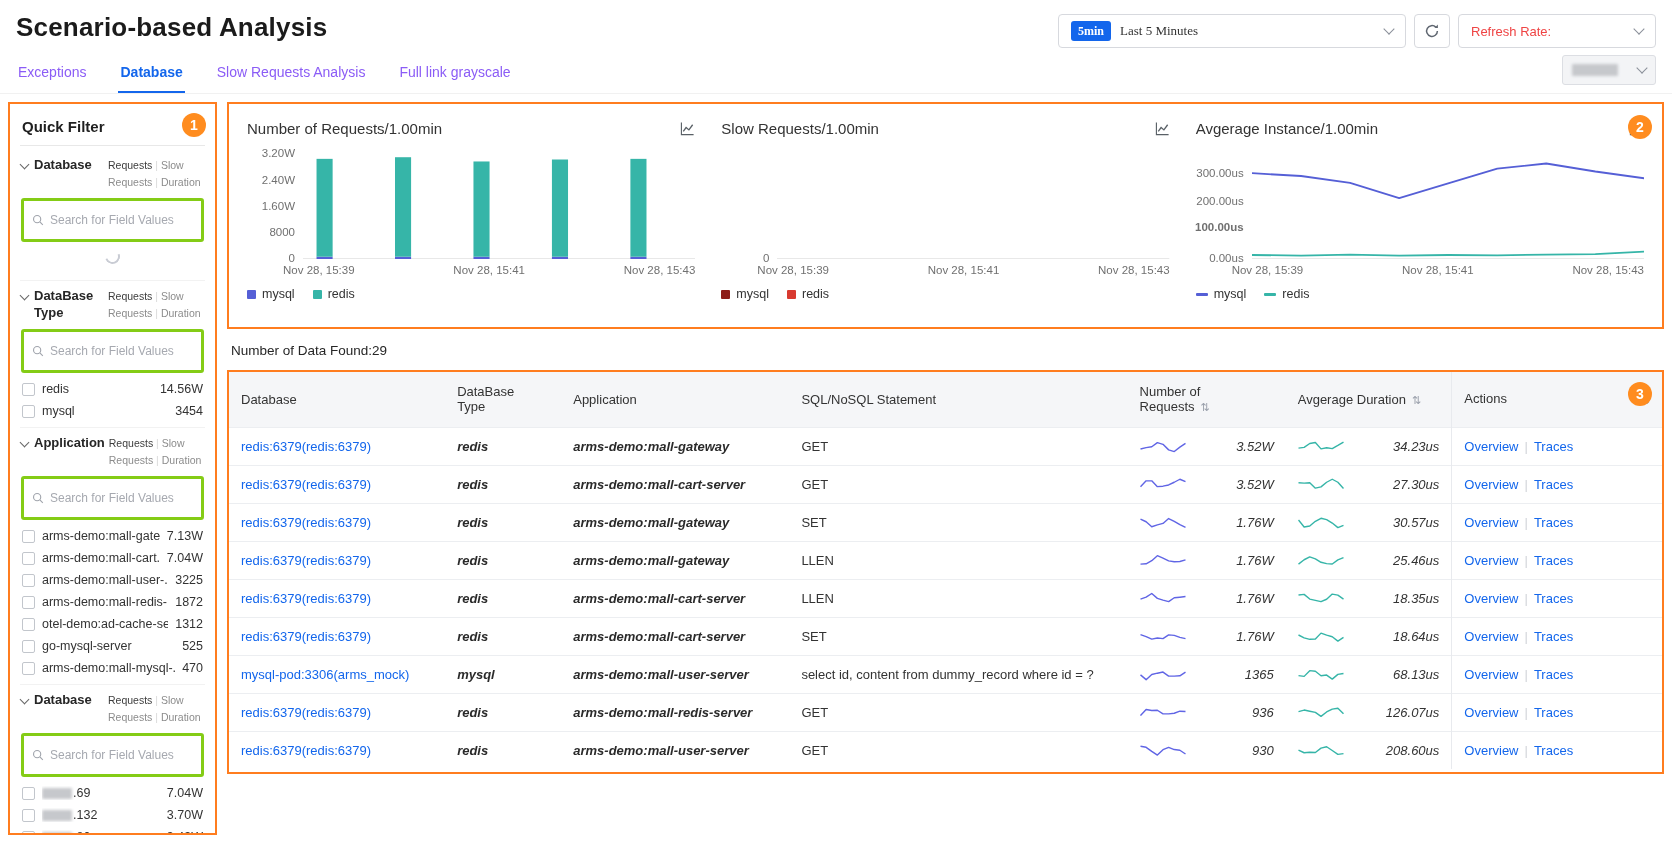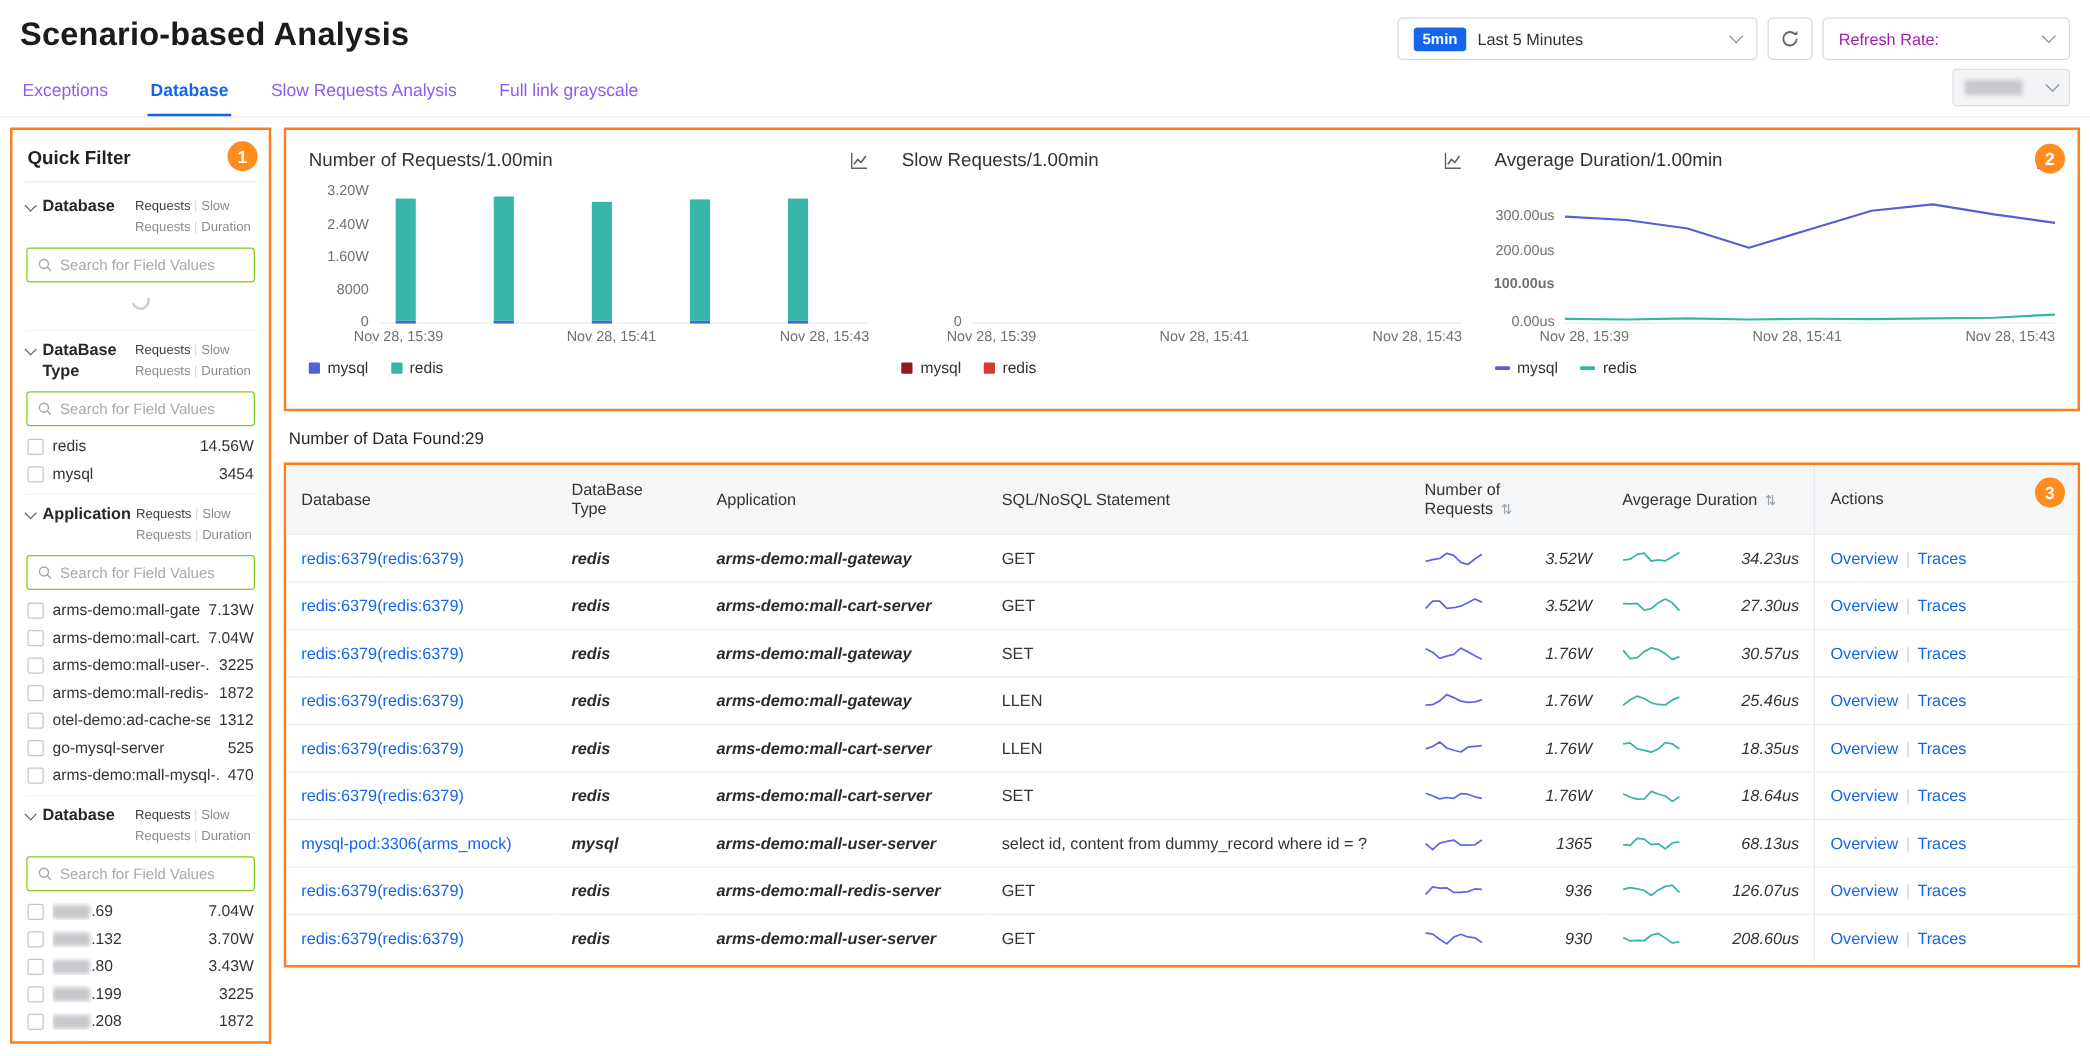--- a/index.html
+++ b/index.html
@@ -5,27 +5,27 @@
   *{margin:0;padding:0;box-sizing:border-box;}
   html,body{width:1672px;height:845px;overflow:hidden;background:#fff;
     font-family:"Liberation Sans",sans-serif;color:#333;}
   .app{width:1672px;height:845px;position:relative;}
 
   
   .topbar{display:flex;align-items:flex-start;justify-content:space-between;padding:12px 16px 6px;}
   .page-title{font-size:26px;font-weight:700;color:#1b1b1b;letter-spacing:.2px;}
   .topbar-right{display:flex;align-items:center;gap:8px;margin-top:2px;}
   .ctl{border:1px solid #d7d9de;border-radius:4px;background:#fff;height:34px;display:flex;align-items:center;}
-  .time-picker{width:288px;padding:0 12px;gap:9px;cursor:pointer;}
+  .time-picker{width:348px;padding:0 12px;gap:9px;cursor:pointer;font-family:Liberation Serif, serif;}
   .time-badge{background:#1366ec;color:#fff;font-size:12px;border-radius:3px;padding:2.5px 7px;font-weight:700;}
   .time-label{font-size:13px;color:#333;flex:1;}
   .chev{width:8px;height:8px;border-right:1.5px solid #8a8f99;border-bottom:1.5px solid #8a8f99;
     transform:rotate(45deg);display:inline-block;margin-top:-4px;flex:none;}
   .icon-btn{width:36px;justify-content:center;cursor:pointer;background:#fff;}
-  .refresh-rate{width:198px;padding:0 12px;font-size:13px;color:#a21caf;justify-content:space-between;cursor:pointer;}
+  .refresh-rate{width:198px;padding:0 12px;font-size:13px;color:#ef4444;justify-content:space-between;cursor:pointer;}
 
   
   .tabbar{display:flex;align-items:flex-end;justify-content:space-between;padding:0 16px;border-bottom:1px solid #f1f1f1;}
   .tabs{display:flex;gap:30px;}
   .tab{font-size:14px;color:#8b5cf6;padding:10px 2px 13px;cursor:pointer;position:relative;white-space:nowrap;}
   .tab.active{color:#1366ec;font-weight:700;}
   .tab.active::after{content:"";position:absolute;left:0;right:0;bottom:0;height:2px;background:#1366ec;}
   .ghost-select{width:94px;height:30px;background:#f3f4f6;border:1px solid #dcdee3;border-radius:3px;
     padding:0 9px;justify-content:space-between;margin-bottom:8px;cursor:pointer;}
   .redacted-block{display:inline-block;background:#c6c8cc;border-radius:1px;filter:blur(1.5px);}
@@ -46,21 +46,21 @@
   .qf-section{padding:7px 0 5px;border-top:1px solid #f2f2f2;}
   .qf-section:first-child{border-top:none;}
   .qf-sec-head{display:flex;align-items:flex-start;gap:4px;margin-bottom:7px;}
   .caret{width:7px;height:7px;border-right:1.4px solid #666;border-bottom:1.4px solid #666;
     transform:rotate(45deg);margin:4px 2px 0 1px;flex:none;cursor:pointer;}
   .qf-sec-name{font-size:13px;font-weight:700;color:#262626;flex:1;line-height:1.3;}
   .metric-links{width:97px;flex:none;font-size:10.5px;line-height:1.62;text-align:left;}
   .ml-link{color:#8c8c8c;cursor:pointer;text-decoration:none;}
   .ml-link.first{color:#3d3d3d;}
   .ml-sep{color:#d9d9d9;}
-  .searchbox{height:28px;border:1px solid #84cc16;border-radius:3px;display:flex;align-items:center;
+  .searchbox{height:44px;border:3px solid #84cc16;border-radius:3px;display:flex;align-items:center;
     padding:0 8px;gap:6px;background:#fff;margin:0 1px 5px;}
   .search-icon-wrap{display:flex;align-items:center;}
   .search-input{border:none;outline:none;flex:1;font-size:12px;color:#333;font-family:inherit;min-width:0;background:transparent;}
   .search-input::placeholder{color:#a6a9b0;}
   .spinner{width:15px;height:15px;border:2px solid #c9ccd4;border-top-color:transparent;border-left-color:transparent;
     border-radius:50%;margin:7px auto 11px;transform:rotate(25deg);}
   .qf-item{display:flex;align-items:center;gap:7px;padding:4px 2px;cursor:pointer;}
   .cb{width:13px;height:13px;border:1px solid #c2c6cc;border-radius:2px;background:#fff;flex:none;}
   .qf-item-label{flex:1;font-size:12.5px;color:#333;white-space:nowrap;overflow:hidden;display:flex;align-items:center;}
   .qf-item-val{font-size:12.5px;color:#333;flex:none;}
@@ -380,21 +380,21 @@
                   <span class="legend-label">mysql</span>
                 </span>
                 <span class="legend-item">
                   <span class="lmark-sq" style="background: rgb(216, 58, 48);"></span>
                   <span class="legend-label">redis</span>
                 </span>
               </div>
             </div>
             <div class="chart">
               <div class="chart-head">
-                <div class="chart-title">Avgerage Duration/1.00min</div>
+                <div class="chart-title">Avgerage Instance/1.00min</div>
                 <span class="chart-icon">
                   <svg width="15" height="15" viewBox="0 0 16 16">
                     <path d="M1.5 1.5v13h13" stroke="#596066" stroke-width="1.2" fill="none"></path>
                     <polyline points="3.5,11 6.5,7 9.5,9.5 13.5,4" stroke="#596066" stroke-width="1.4" fill="none"></polyline>
                   </svg>
                 </span>
               </div>
               <div class="chart-body">
                 <div class="chart-gutter">
                   <div class="ytick" style="top: 15.7px;">300.00us</div>

